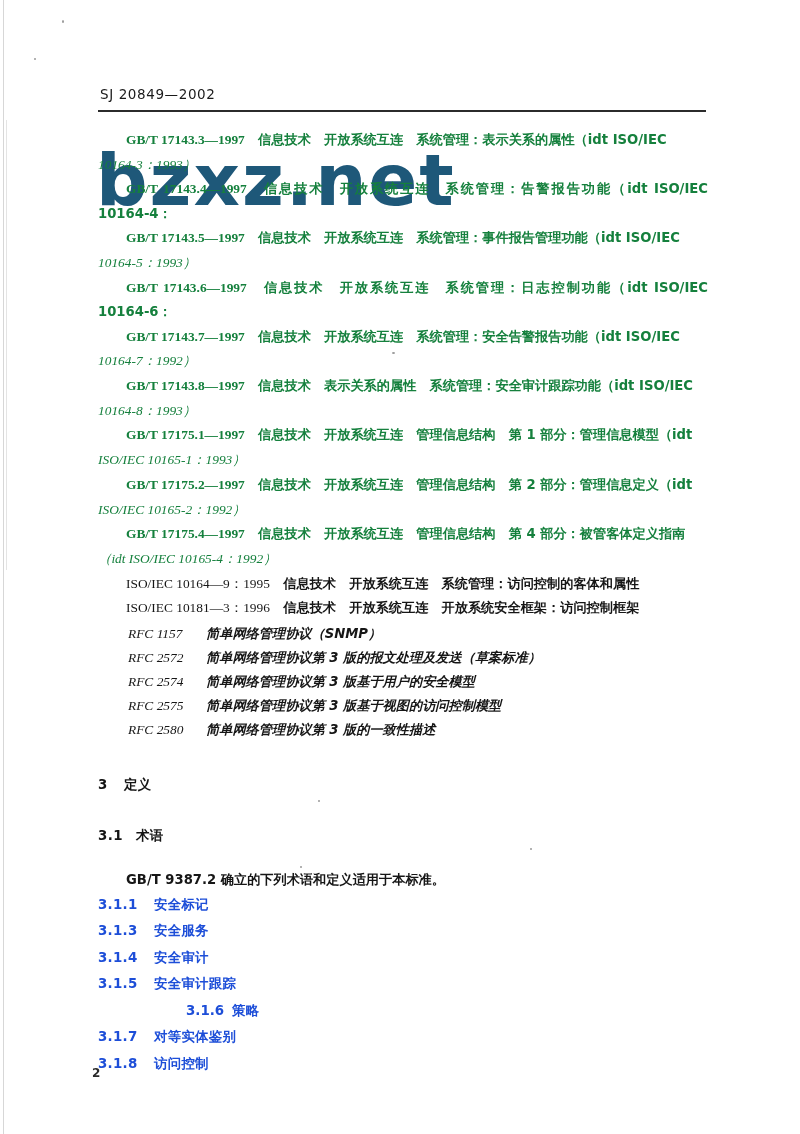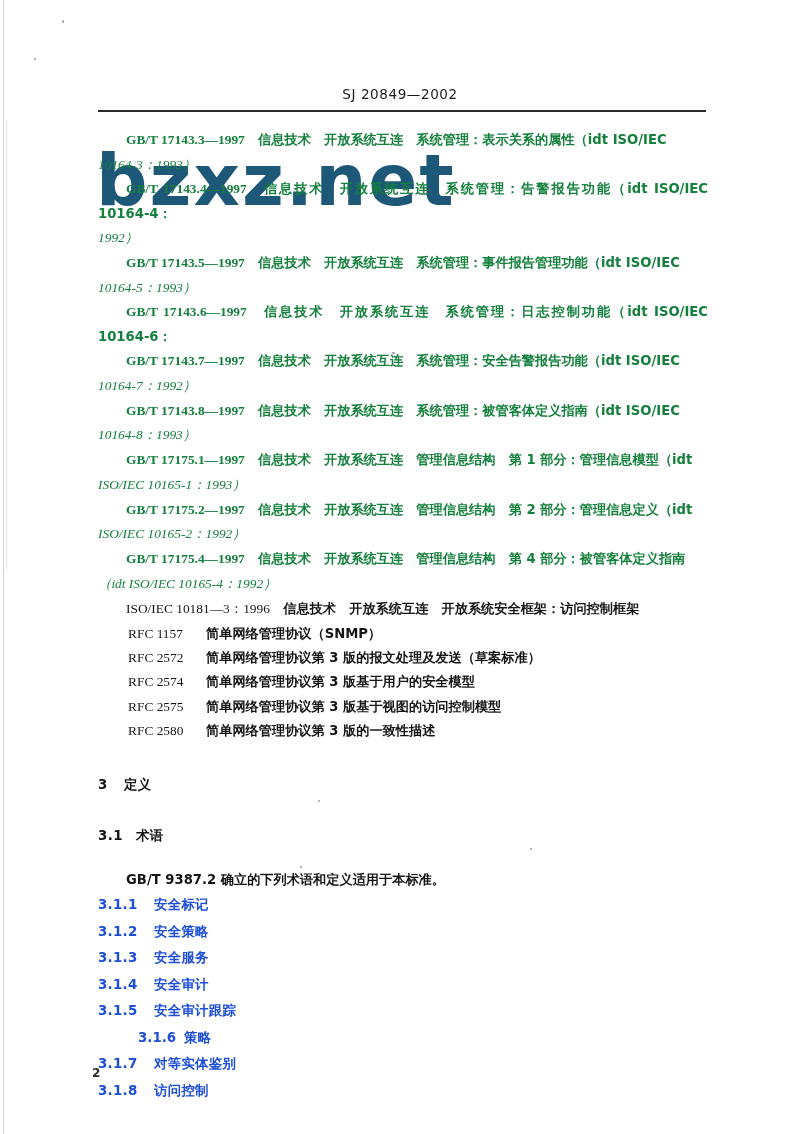--- a/index.html
+++ b/index.html
@@ -64,21 +64,20 @@
     position: relative;
     z-index: 2;
   }
 
   
   .doc-header {
     position: absolute;
     left: 100px;
     top: 86px;
     width: 600px;
-    text-align: center;
     font-family: "DejaVu Sans", sans-serif;
     font-size: 13.5px;
     letter-spacing: 0.6px;
     color: #1a1a1a;
   }
   .header-rule {
     position: absolute;
     left: 98px;
     top: 110px;
     width: 608px;
@@ -138,20 +137,21 @@
     line-height: 24.2px;
     white-space: nowrap;
     padding-left: 28px;
   }
   .flat-row .code {
     font-family: "Liberation Serif", "DejaVu Serif", serif;
     font-size: 13.4px;
   }
   .rfc-row {
     padding-left: 30px;
+    font-style: italic;
   }
   .rfc-row .code {
     display: inline-block;
     width: 78px;
   }
 
   
   .clause {
     font-family: "DejaVu Sans", "Liberation Sans", sans-serif;
     font-weight: bold;
@@ -189,20 +189,21 @@
     display: inline-block;
     width: 56px;
     font-family: "DejaVu Sans", sans-serif;
   }
   .term-row.shifted {
     padding-left: 40px;
   }
   .term-row.shifted .num {
     width: 46px;
     letter-spacing: 0;
+    margin-left: 48px;
   }
 
   
   .page-number {
     position: absolute;
     left: 92px;
     top: 1066px;
     font-family: "DejaVu Sans", sans-serif;
     font-size: 12px;
     font-weight: bold;
@@ -231,65 +232,64 @@
     <div class="header-rule"></div>
 
     <div class="body-text">
 
       <div class="ref-block">
 
         <p class="hang"><span class="latb">GB/T 17143.3—1997</span>　<span class="cjk">信息技术　开放系统互连　系统管理：表示关系的属性（idt ISO/IEC</span></p>
         <p class="no-indent"><span class="lat">10164-3：1993）</span></p>
 
         <p class="hang"><span class="latb">GB/T 17143.4—1997</span>　<span class="cjk">信息技术　开放系统互连　系统管理：告警报告功能（idt ISO/IEC 10164-4：</span></p>
-        <p class="no-indent"><span class="lat">1992）</span></p>
 
         <p class="hang"><span class="latb">GB/T 17143.5—1997</span>　<span class="cjk">信息技术　开放系统互连　系统管理：事件报告管理功能（idt ISO/IEC</span></p>
         <p class="no-indent"><span class="lat">10164-5：1993）</span></p>
 
         <p class="hang"><span class="latb">GB/T 17143.6—1997</span>　<span class="cjk">信息技术　开放系统互连　系统管理：日志控制功能（idt ISO/IEC 10164-6：</span></p>
 
         <p class="hang"><span class="latb">GB/T 17143.7—1997</span>　<span class="cjk">信息技术　开放系统互连　系统管理：安全告警报告功能（idt ISO/IEC</span></p>
         <p class="no-indent"><span class="lat">10164-7：1992）</span></p>
 
-        <p class="hang"><span class="latb">GB/T 17143.8—1997</span>　<span class="cjk">信息技术　开放系统互连　系统管理：被管客体定义指南（idt ISO/IEC</span></p>
+        <p class="hang"><span class="latb">GB/T 17143.8—1997</span>　<span class="cjk">信息技术　表示关系的属性　系统管理：安全审计跟踪功能（idt ISO/IEC</span></p>
         <p class="no-indent"><span class="lat">10164-8：1993）</span></p>
 
         <p class="hang"><span class="latb">GB/T 17175.1—1997</span>　<span class="cjk">信息技术　开放系统互连　管理信息结构　第 1 部分：管理信息模型（idt</span></p>
         <p class="no-indent"><span class="lat">ISO/IEC 10165-1：1993）</span></p>
 
         <p class="hang"><span class="latb">GB/T 17175.2—1997</span>　<span class="cjk">信息技术　开放系统互连　管理信息结构　第 2 部分：管理信息定义（idt</span></p>
         <p class="no-indent"><span class="lat">ISO/IEC 10165-2：1992）</span></p>
 
         <p class="hang"><span class="latb">GB/T 17175.4—1997</span>　<span class="cjk">信息技术　开放系统互连　管理信息结构　第 4 部分：被管客体定义指南</span></p>
         <p class="no-indent"><span class="lat">（idt ISO/IEC 10165-4：1992）</span></p>
 
       </div>
 
       <div class="flat-list">
+        <div class="flat-row"><span class="code">ISO/IEC 10164—9：1995</span>　<span class="cjk">信息技术　开放系统互连　系统管理：访问控制的客体和属性</span></div>
         <div class="flat-row"><span class="code">ISO/IEC 10181—3：1996</span>　<span class="cjk">信息技术　开放系统互连　开放系统安全框架：访问控制框架</span></div>
       </div>
 
       <div class="flat-list">
         <div class="flat-row rfc-row"><span class="code">RFC 1157</span><span class="cjk">简单网络管理协议（SNMP）</span></div>
         <div class="flat-row rfc-row"><span class="code">RFC 2572</span><span class="cjk">简单网络管理协议第 3 版的报文处理及发送（草案标准）</span></div>
         <div class="flat-row rfc-row"><span class="code">RFC 2574</span><span class="cjk">简单网络管理协议第 3 版基于用户的安全模型</span></div>
         <div class="flat-row rfc-row"><span class="code">RFC 2575</span><span class="cjk">简单网络管理协议第 3 版基于视图的访问控制模型</span></div>
         <div class="flat-row rfc-row"><span class="code">RFC 2580</span><span class="cjk">简单网络管理协议第 3 版的一致性描述</span></div>
       </div>
 
       <div class="clause clause-l1 clause-3"><span class="num">3</span><span>定义</span></div>
 
       <div class="clause clause-l2 clause-31"><span class="num">3.1</span><span>术语</span></div>
 
       <div class="para-note"><span class="cjk">GB/T 9387.2 确立的下列术语和定义适用于本标准。</span></div>
 
       <div>
         <div class="term-row"><span class="num">3.1.1</span><span>安全标记</span></div>
-        <div class="term-row"><span class="num">3.1.2</span><span>安全策略</span></div>
         <div class="term-row"><span class="num">3.1.3</span><span>安全服务</span></div>
         <div class="term-row"><span class="num">3.1.4</span><span>安全审计</span></div>
         <div class="term-row"><span class="num">3.1.5</span><span>安全审计跟踪</span></div>
         <div class="term-row shifted"><span class="num">3.1.6</span><span>策略</span></div>
         <div class="term-row"><span class="num">3.1.7</span><span>对等实体鉴别</span></div>
         <div class="term-row"><span class="num">3.1.8</span><span>访问控制</span></div>
 
       </div>
 
     </div>

